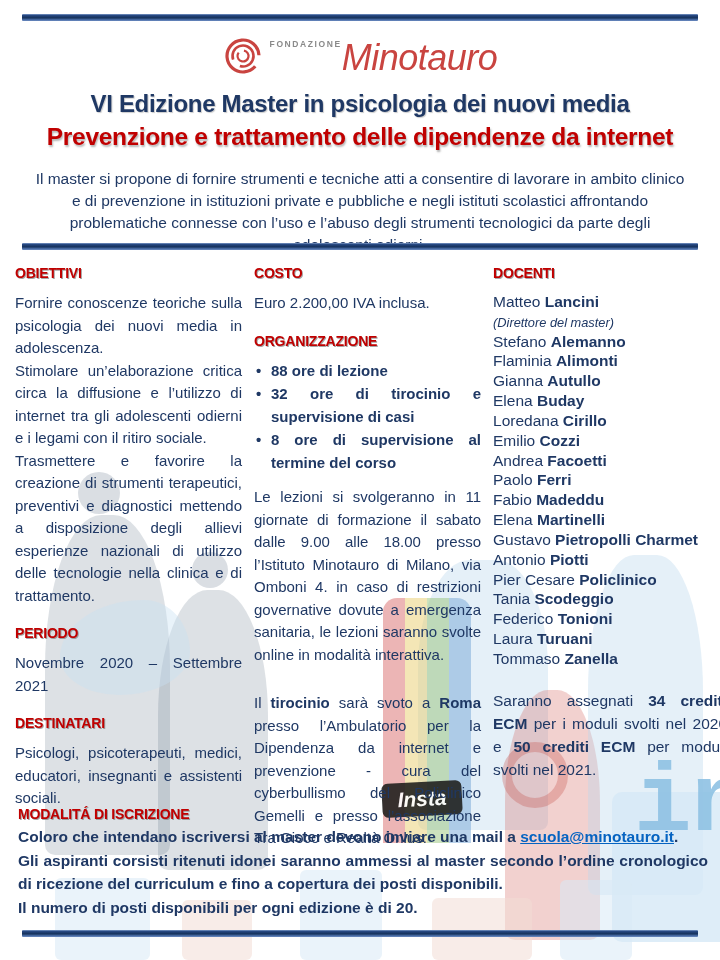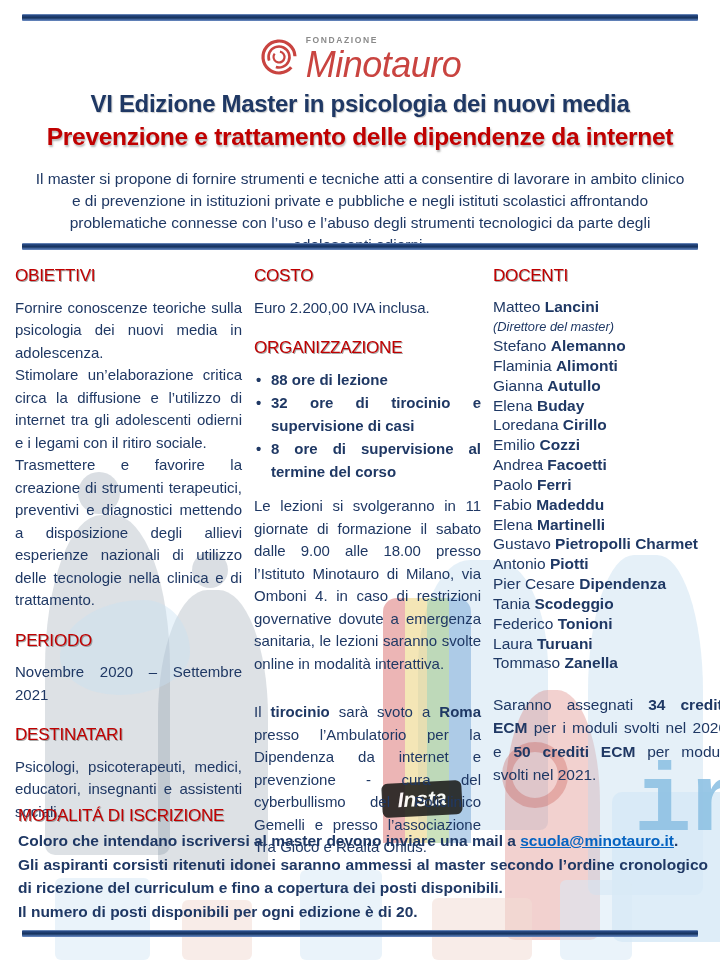--- a/index.html
+++ b/index.html
@@ -33,40 +33,40 @@
     font-weight:bold;font-style:italic;font-size:21px;transform:rotate(-3deg);}
   .linkedin-box{background:#D6E9F6;opacity:.8;border-radius:10px;}
   .linkedin-in{color:#8FC2E4;font-weight:bold;font-size:96px;line-height:1;opacity:.9;}
   .gring{border:10px solid #C24B44;border-radius:50%;opacity:.3;}
   .bird{background:#C9E2F3;opacity:.4;border-radius:65% 35% 55% 45%/60% 55% 45% 40%;}
 
   
   .content{position:absolute;inset:0;z-index:1;}
 
   .logo-row{position:absolute;top:36px;left:0;right:0;display:flex;justify-content:center;align-items:center;gap:7px;}
-  .logo-text{display:flex;flex-direction:column;line-height:1;}
+  .logo-text{display:flex;line-height:1;}
   .logo-top{font-size:8.5px;letter-spacing:1.6px;color:#8A8A8A;font-weight:bold;margin-bottom:2px;}
   .logo-name{font-size:36px;color:var(--logo_red);letter-spacing:-0.5px;font-style:italic;}
 
   .page-title{position:absolute;top:90px;left:0;right:0;text-align:center;
     color:var(--navy);font-size:24px;font-weight:bold;letter-spacing:-0.3px;
     text-shadow:1px 1px 1px rgba(140,140,140,.45);}
   .page-subtitle{position:absolute;top:123px;left:0;right:0;text-align:center;
     color:var(--red);font-size:24.5px;font-weight:bold;letter-spacing:-0.3px;
     text-shadow:1px 2px 2px rgba(120,120,120,.55);}
   .intro{position:absolute;top:168px;left:30px;right:30px;text-align:center;
     color:var(--navy);font-size:15.5px;line-height:1.43;}
 
   .columns{position:absolute;top:263px;left:15px;width:712px;display:flex;gap:12px;}
   .col{color:var(--navy);font-size:15px;line-height:1.5;}
   .col-left{width:228px;}
   .col-mid{width:228px;}
   .col-right{width:235px;font-size:15.5px;}
 
-  .sec-heading{color:var(--red);font-size:17px;font-weight:normal;letter-spacing:-0.2px;
+  .sec-heading{color:var(--red);font-size:14px;font-weight:bold;letter-spacing:-0.2px;
     text-shadow:1px 1px 0 rgba(120,120,120,.65);margin-bottom:8px;}
   .mt{margin-top:16px;}
   .mt-lg{margin-top:26px;}
 
   .just p{text-align:justify;}
   .periodo-text,.costo-text{font-weight:normal;text-align:justify;}
 
   ul.bullets{list-style:none;}
   ul.bullets li{position:relative;padding-left:17px;font-weight:bold;text-align:justify;margin-bottom:1px;}
   ul.bullets li::before{content:"\2022";position:absolute;left:2px;top:0;color:var(--navy);}
@@ -180,21 +180,21 @@
             <div><span>Gianna </span><span class="b">Autullo</span></div>
             <div><span>Elena </span><span class="b">Buday</span></div>
             <div><span>Loredana </span><span class="b">Cirillo</span></div>
             <div><span>Emilio </span><span class="b">Cozzi</span></div>
             <div><span>Andrea </span><span class="b">Facoetti</span></div>
             <div><span>Paolo </span><span class="b">Ferri</span></div>
             <div><span>Fabio </span><span class="b">Madeddu</span></div>
             <div><span>Elena </span><span class="b">Martinelli</span></div>
             <div><span>Gustavo </span><span class="b">Pietropolli Charmet</span></div>
             <div><span>Antonio </span><span class="b">Piotti</span></div>
-            <div><span>Pier Cesare </span><span class="b">Dipendenza</span></div>
+            <div><span>Pier Cesare </span><span class="b">Policlinico</span></div>
             <div><span>Tania </span><span class="b">Scodeggio</span></div>
             <div><span>Federico </span><span class="b">Tonioni</span></div>
             <div><span>Laura </span><span class="b">Turuani</span></div>
             <div><span>Tommaso </span><span class="b">Zanella</span></div>
           </div>
         <p class="runs" style="margin-top:20px;"><span>Saranno assegnati </span><span class="b">34 crediti ECM</span><span> per i moduli svolti nel 2020 e </span><span class="b">50 crediti ECM</span><span> per moduli svolti nel 2021.</span></p>
       </div>
 
     </div>
 

